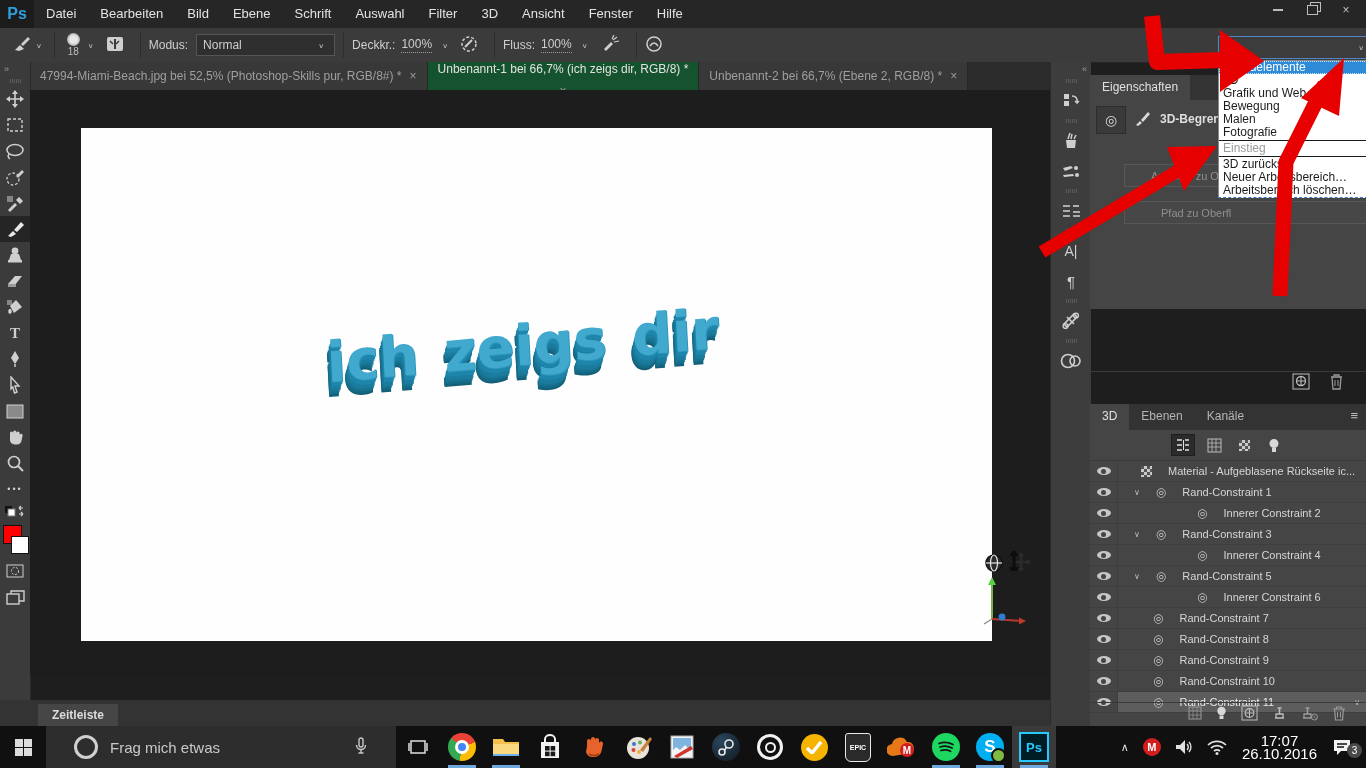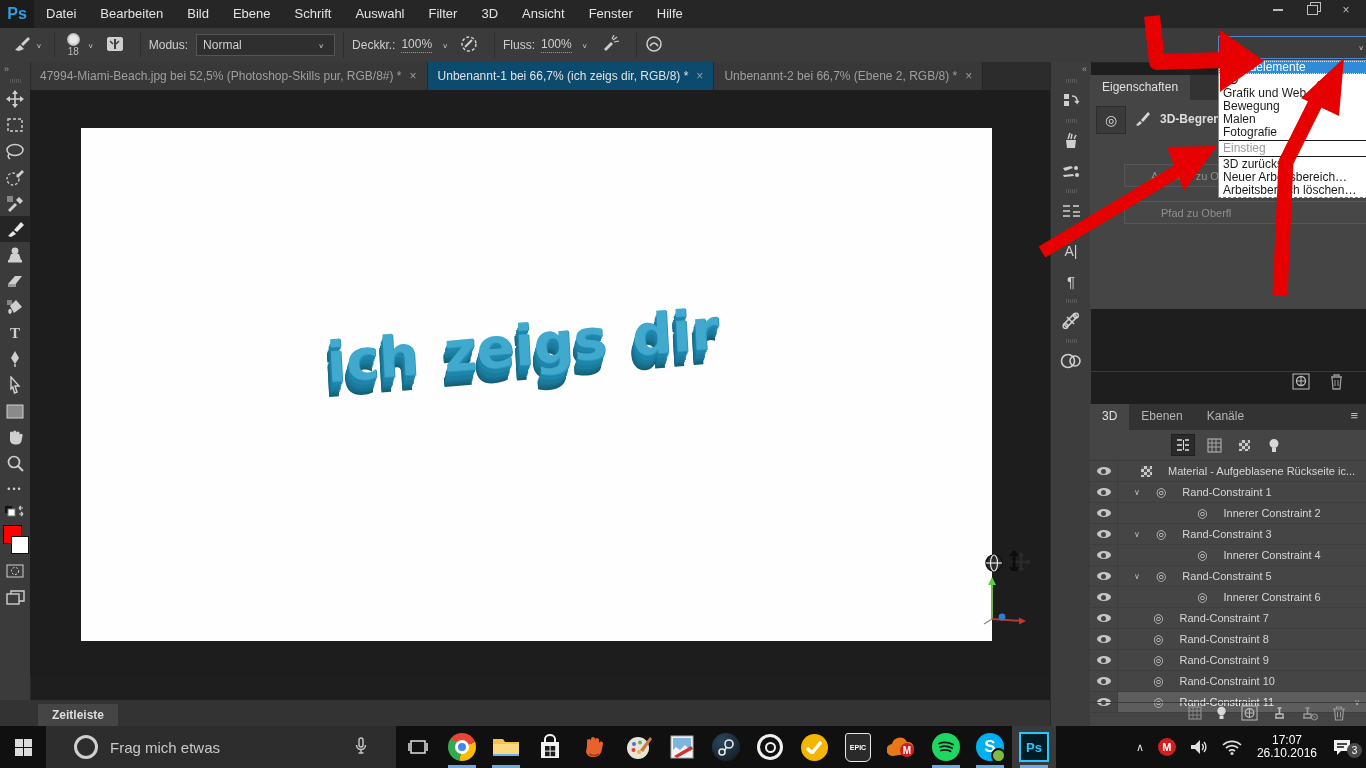--- a/index.html
+++ b/index.html
@@ -18,21 +18,21 @@
   
   #optionsbar{left:0;top:28px;width:1366px;height:34px;background:#3b3b3b;border-bottom:1px solid #252525;display:flex;align-items:center;color:#cfcfcf;font-size:12px;}
   .opt-sep{width:1px;height:26px;background:#2d2d2d;margin:0 8px;}
   .opt-chev{font-size:8px;color:#bdbdbd;margin:0 4px;transform:scaleY(.8);}
   .scrub{border-bottom:1px dotted #9a9a9a;padding-bottom:1px;}
   .dropbox{background:#2f2f2f;border:1px solid #555;height:20px;display:flex;align-items:center;justify-content:space-between;padding:0 6px;}
   .brushdot{width:13px;height:13px;border-radius:50%;background:radial-gradient(circle,#e8e8e8 0 40%,#8a8a8a 90%);}
   
   #tabsbar{left:30px;top:62px;width:1020px;height:28px;background:#2c2c2c;display:flex;font-size:12px;}
   .doctab{display:flex;align-items:center;gap:8px;padding:0 10px;background:#383838;color:#9f9f9f;border-right:1px solid #262626;white-space:nowrap;overflow:hidden;}
-  .doctab.active{background:#0c4a6e;color:#e2e2e2;}
+  .doctab.active{background:#14532d;color:#e2e2e2;flex-direction:column;}
   .tabclose{font-size:12px;color:#9a9a9a;}
   
   #toolrail{left:0;top:62px;width:30px;height:638px;background:#3b3b3b;border-right:1px solid #2a2a2a;}
   .tool{width:30px;height:26px;display:flex;align-items:center;justify-content:center;}
   .tool.active{background:#252526;}
   .tool svg{display:block;}
   .grip{display:flex;gap:1px;justify-content:center;padding:3px 0;}
   .grip i{width:1px;height:4px;background:#5a5a5a;display:block;}
   .railchev{color:#9d9d9d;font-size:9px;letter-spacing:-2px;padding:2px 4px;}
   
@@ -81,21 +81,21 @@
   #startbtn{width:46px;height:42px;display:flex;align-items:center;justify-content:center;}
   .winlogo{display:grid;grid-template-columns:8px 8px;grid-template-rows:8px 8px;gap:1px;}
   .winlogo i{background:#dcdcdc;display:block;}
   #searchbox{width:350px;height:42px;background:#2d2d2d;display:flex;align-items:center;color:#c9c9c9;font-size:15px;gap:12px;padding:0 28px;box-sizing:border-box;}
   .cortana{width:18px;height:18px;border:3px solid #d0d0d0;border-radius:50%;flex:none;}
   .ti{width:44px;height:42px;display:flex;align-items:center;justify-content:center;position:relative;}
   .ti.open:after{content:"";position:absolute;left:8px;right:8px;bottom:0;height:3px;background:#6fa8dc;}
   .ti.activewin{background:#3a3a3a;}
   .circ{border-radius:50%;display:flex;align-items:center;justify-content:center;}
   #tray{margin-left:auto;display:flex;align-items:center;color:#fff;}
-  #clock{font-size:12px;text-align:center;line-height:13px;padding:0 8px;}
+  #clock{font-size:15px;text-align:center;line-height:13px;padding:0 8px;}
   .trayico{padding:0 7px;display:flex;align-items:center;justify-content:center;}
   
   #annot{left:0;top:0;z-index:60;pointer-events:none;}
 </style>
 </head>
 <body>
 
 <div id="screen">
 
   <div id="menubar" class="abs">

